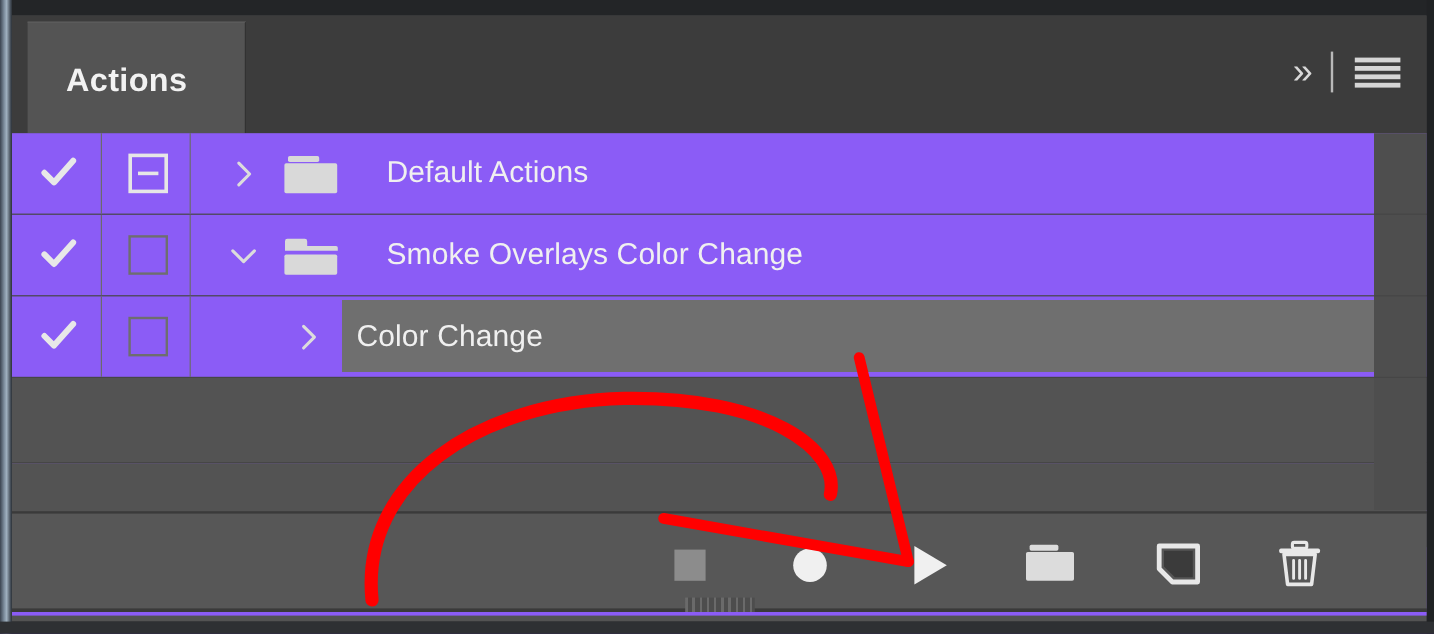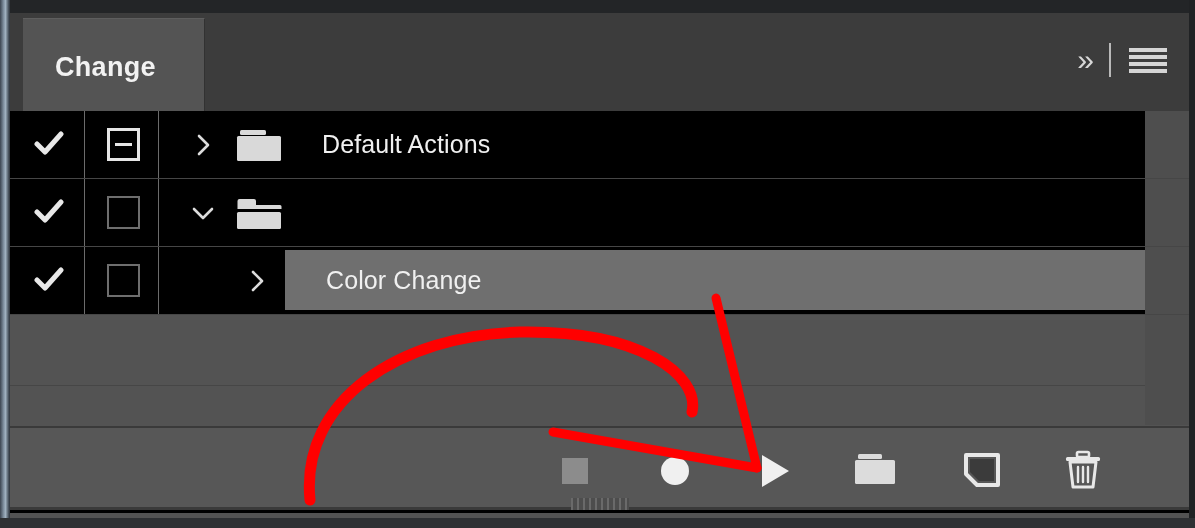--- a/index.html
+++ b/index.html
@@ -108,21 +108,21 @@
     display: block;
     height: 4px;
     background: #d5d5d5;
   }
 
   
   .list-area {
     position: absolute;
     left: 0; top: 98px;
     width: 1179px; height: 402px;
-    background: #000000;
+    background: #8b5cf6;
   }
   .row {
     position: relative;
     height: 68px;
     border-bottom: 1px solid #464646;
     box-sizing: border-box;
   }
   .row .cell-check {
     position: absolute;
     left: 0; top: 0;
@@ -265,21 +265,21 @@
 
 <div id="app">
 
   <div class="top-dark-strip"></div>
   <div class="left-edge"></div>
 
   <div class="panel">
 
     <div class="panel-header">
       <div class="tab">
-        <div class="tab-label">Change</div>
+        <div class="tab-label">Actions</div>
       </div>
       <div class="header-controls">
         <div class="chev-double">»</div>
         <div class="divider-v"></div>
         <div class="hamburger">
           <i></i>
             <i></i>
             <i></i>
             <i></i>
         </div>
@@ -330,40 +330,41 @@
           <svg width="30" height="30" viewBox="0 0 30 30">
             <path d="M6 11 L15 20 L24 11" stroke="#dcdcdc" stroke-width="2.6" fill="none" stroke-linecap="round" stroke-linejoin="round"></path>
           </svg>
         </div>
         <div class="folder-ico" style="left:226px;">
           <svg width="46" height="33" viewBox="0 0 46 33">
             <path d="M1 2 h17 a2 2 0 0 1 2 2 v4 h24 a1.5 1.5 0 0 1 1.5 1.5 v2.5 h-44 v-8 a2 2 0 0 1 2 -2 z" fill="#d9d9d9"></path>
             <rect x="1" y="15" width="44" height="17" rx="1.5" fill="#d9d9d9"></rect>
           </svg>
         </div>
+        <div class="row-label" style="left:312px;">Smoke Overlays Color Change</div>
       </div>
 
       <div class="row">
         <div class="cell-check">
           <div class="checkmark">
             <svg width="30" height="30" viewBox="0 0 30 30">
               <path d="M3 15 L11 23 L27 5" stroke="#e8e8e8" stroke-width="5" fill="none" stroke-linecap="round" stroke-linejoin="round"></path>
             </svg>
           </div>
         </div>
         <div class="cell-dialog">
           <div class="dlg-box off"></div>
         </div>
         <div class="sel-bar"></div>
         <div class="twisty" style="left:232px;">
           <svg width="30" height="30" viewBox="0 0 30 30">
             <path d="M11 6 L20 15 L11 24" stroke="#dcdcdc" stroke-width="2.6" fill="none" stroke-linecap="round" stroke-linejoin="round"></path>
           </svg>
         </div>
-        <div class="row-label" style="left:287px;margin-left:29px;">Color Change</div>
+        <div class="row-label" style="left:287px;">Color Change</div>
       </div>
 
       <div class="empty-row"></div>
       <div class="empty-row last"></div>
 
     </div>
 
     <div class="toolbar">
 
       <div class="tb-icon" style="left:545px;">

